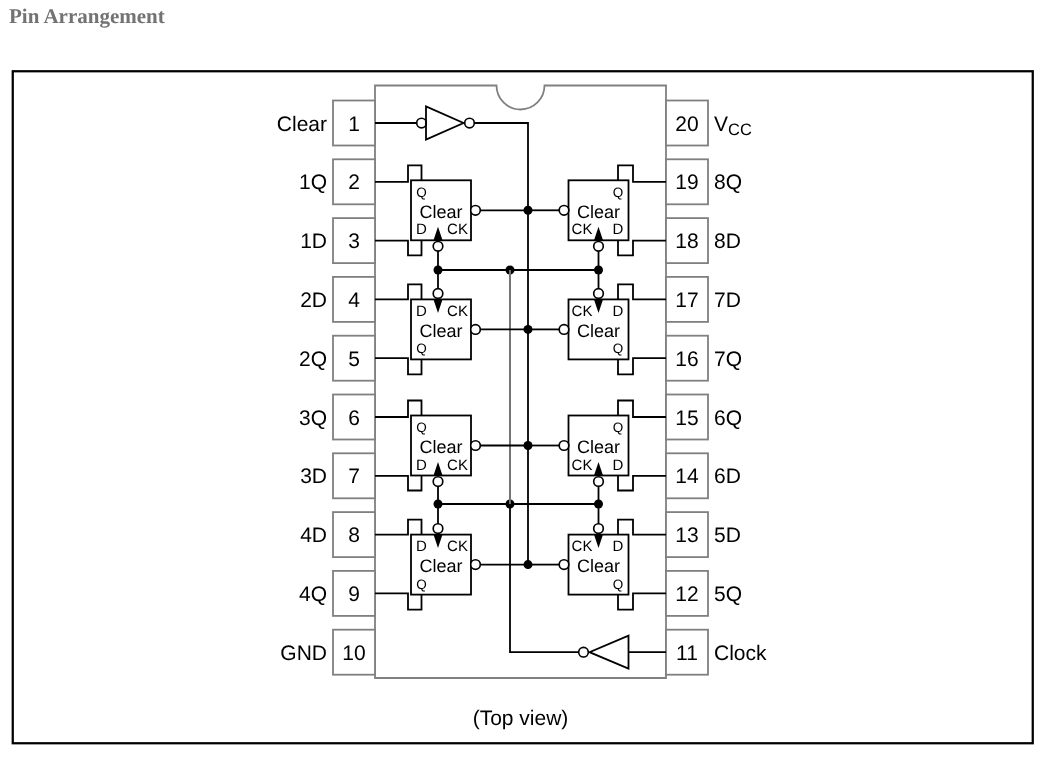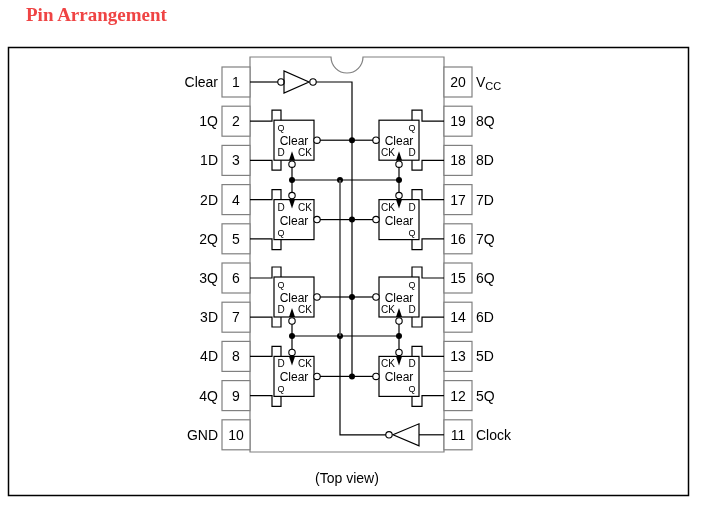--- a/index.html
+++ b/index.html
@@ -1,20 +1,20 @@
 <!DOCTYPE html>
 <html><head>
 <meta charset="utf-8">
 <style>
   html, body { margin: 0; padding: 0; background: #ffffff; }
   body { width: 705px; height: 520px; position: relative; overflow: hidden; }
   .title {
-    position: absolute; left: 26px; top: 4px;
+    position: absolute; left: 6px; top: 4px;
     font-family: "Liberation Serif", "DejaVu Serif", serif;
-    font-weight: bold; font-size: 19px; color: #ef4444;
+    font-weight: bold; font-size: 14px; color: #737373;
   }
   svg { position: absolute; left: 0; top: 0; }
   svg text { font-family: "Liberation Sans", "DejaVu Sans", sans-serif; fill: #000; }
 </style>
 </head>
 <body>
 
 <div class="title">Pin Arrangement</div>
 
 <svg id="diagram" width="705" height="520" viewBox="0 0 705 520">

